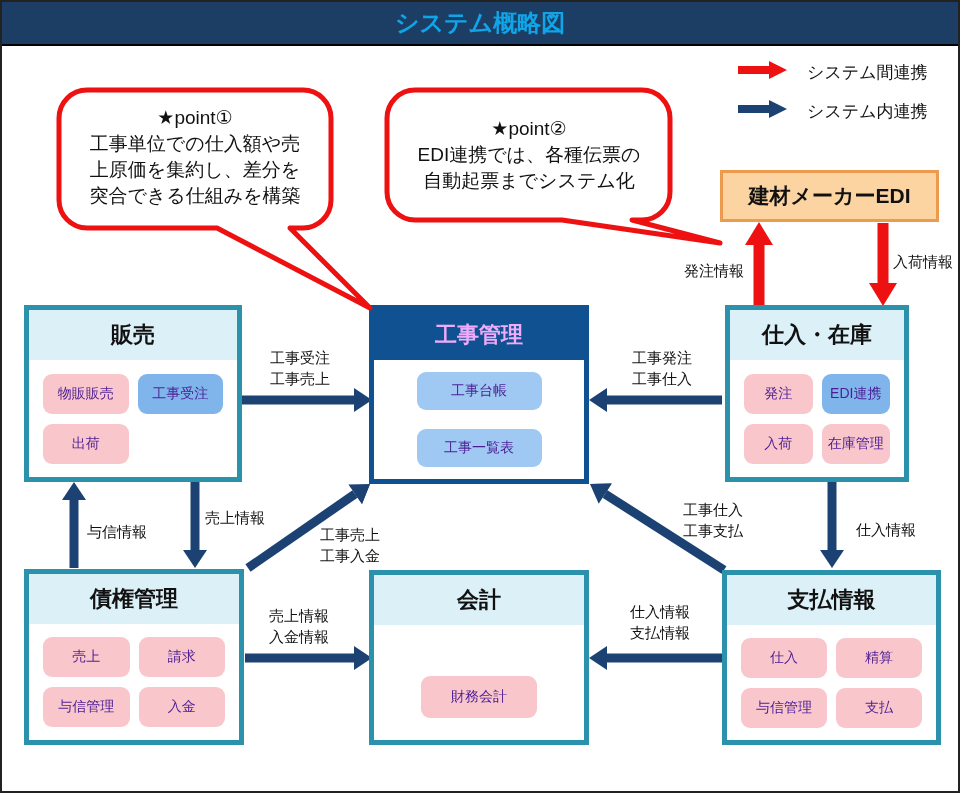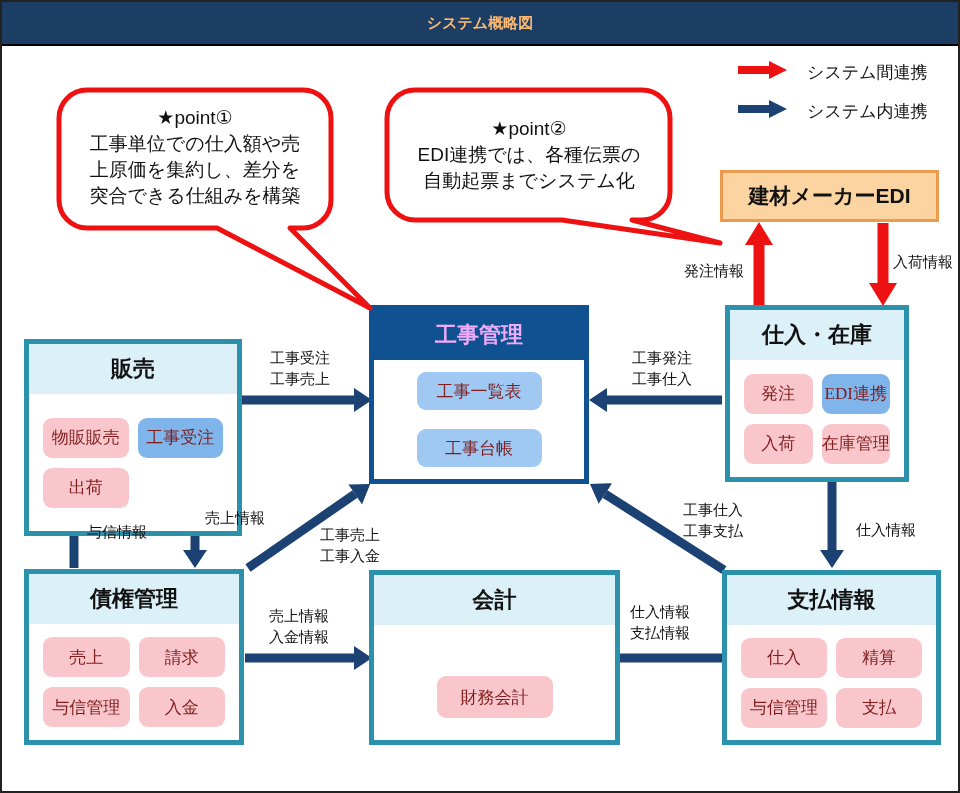--- a/index.html
+++ b/index.html
@@ -7,21 +7,21 @@
   .canvas {
     position:relative; width:960px; height:793px;
     border:2px solid #222; background:#fff; overflow:hidden;
     font-family:"Liberation Sans","DejaVu Sans",sans-serif;
     color:#111;
   }
   .titlebar {
     position:absolute; left:0; top:0; width:100%; height:44px;
     background:var(--title_bar,#1D3E64); border-bottom:2px solid #000;
     display:flex; align-items:center; justify-content:center;
-    color:#fdba74; font-weight:bold; font-size:15px; z-index:6;
+    color:#0ea5e9; font-weight:bold; font-size:24px; z-index:6;
   }
   .layer { position:absolute; left:0; top:0; z-index:1; }
   .layer.top { z-index:4; }
 
   
   .sysbox {
     position:absolute; background:#fff; z-index:2;
     border:5px solid var(--teal_border,#2C92AC);
     display:flex; flex-direction:column;
   }
@@ -34,21 +34,21 @@
   .sysbox.navy .sysbox-header { background:var(--navy_box,#0F5191); color:#f0abfc; }
   .sysbox-body {
     flex:1; display:grid; grid-template-columns:1fr 1fr;
     gap:10px 9px; padding:12px 14px; align-content:center;
   }
   .sysbox-body.col1 { grid-template-columns:125px; justify-content:center; gap:19px; }
   .sysbox-body.col1.acc { grid-template-columns:116px; gap:0; align-content:start; padding-top:51px; }
   .chip {
     height:40px; border-radius:9px;
     display:flex; align-items:center; justify-content:center;
-    font-size:17px; color:#7f1d1d;font-family:Liberation Serif, serif;
+    font-size:14px; color:#4c1d95;
   }
   .chip.pink { background:var(--pink_chip,#F9C7CB); }
   .chip.blue { background:var(--blue_chip,#7FB5EB); }
   .chip.lightblue { background:var(--light_blue_chip,#9FC9F3); height:38px; }
 
   
   .edibox {
     position:absolute; left:718px; top:168px; width:219px; height:52px;
     background:var(--orange_fill,#FBD4A2); border:3px solid var(--orange_border,#EC9A4E);
     display:flex; align-items:center; justify-content:center;
@@ -143,34 +143,34 @@
     </g>
   </svg>
 
   <div class="legend-lbl" style="left:805px; top:59px;">システム間連携</div>
   <div class="legend-lbl" style="left:805px; top:98px;">システム内連携</div>
 
   <div class="edibox">
     <span>建材メーカーEDI</span>
   </div>
 
-  <div class="sysbox" style="left:22px; top:303px; width:218px; height:197px;margin-top:34px;">
+  <div class="sysbox" style="left:22px; top:303px; width:218px; height:177px;">
     <div class="sysbox-header">販売</div>
     <div class="sysbox-body">
       <div class="chip pink">物販販売</div>
       <div class="chip blue">工事受注</div>
       <div class="chip pink">出荷</div>
     </div>
   </div>
 
   <div class="sysbox navy" style="left:367px; top:303px; width:220px; height:179px;">
     <div class="sysbox-header">工事管理</div>
     <div class="sysbox-body col1">
+      <div class="chip lightblue">工事台帳</div>
       <div class="chip lightblue">工事一覧表</div>
-      <div class="chip lightblue">工事台帳</div>
     </div>
   </div>
 
   <div class="sysbox" style="left:723px; top:303px; width:184px; height:177px;">
     <div class="sysbox-header">仕入・在庫</div>
     <div class="sysbox-body">
       <div class="chip pink">発注</div>
       <div class="chip blue">EDI連携</div>
       <div class="chip pink">入荷</div>
       <div class="chip pink">在庫管理</div>
@@ -180,21 +180,21 @@
   <div class="sysbox" style="left:22px; top:567px; width:220px; height:176px;">
     <div class="sysbox-header">債権管理</div>
     <div class="sysbox-body">
       <div class="chip pink">売上</div>
       <div class="chip pink">請求</div>
       <div class="chip pink">与信管理</div>
       <div class="chip pink">入金</div>
     </div>
   </div>
 
-  <div class="sysbox" style="left:367px; top:568px; width:251px; height:175px;">
+  <div class="sysbox" style="left:367px; top:568px; width:220px; height:175px;">
     <div class="sysbox-header">会計</div>
     <div class="sysbox-body col1 acc">
       <div class="chip pink" style="height:42px;">財務会計</div>
     </div>
   </div>
 
   <div class="sysbox" style="left:720px; top:568px; width:219px; height:175px;">
     <div class="sysbox-header">支払情報</div>
     <div class="sysbox-body">
       <div class="chip pink">仕入</div>

